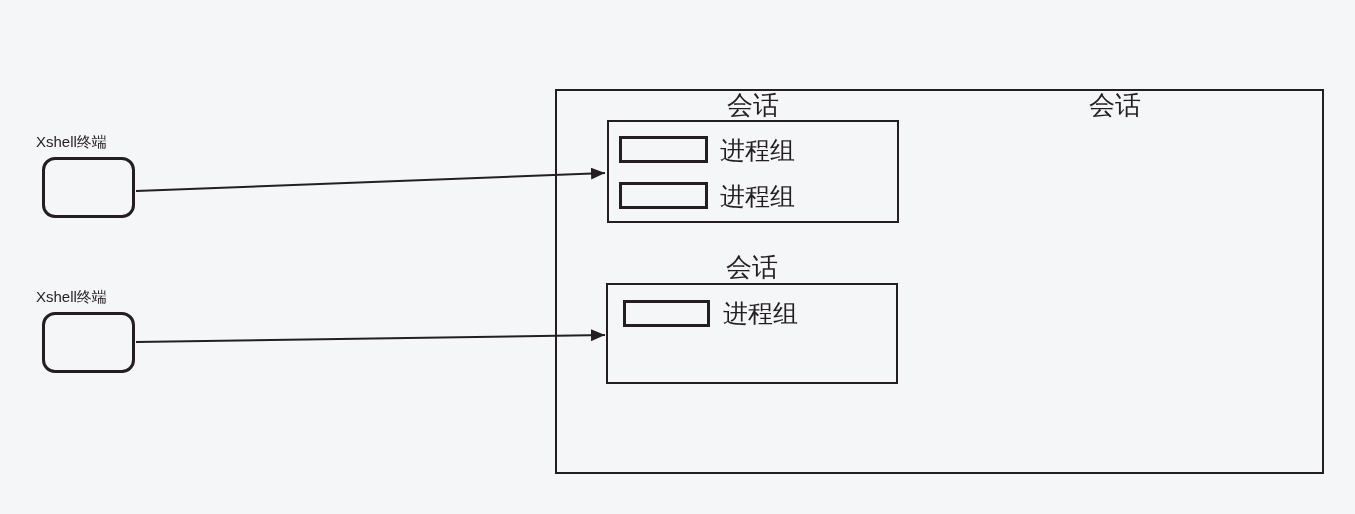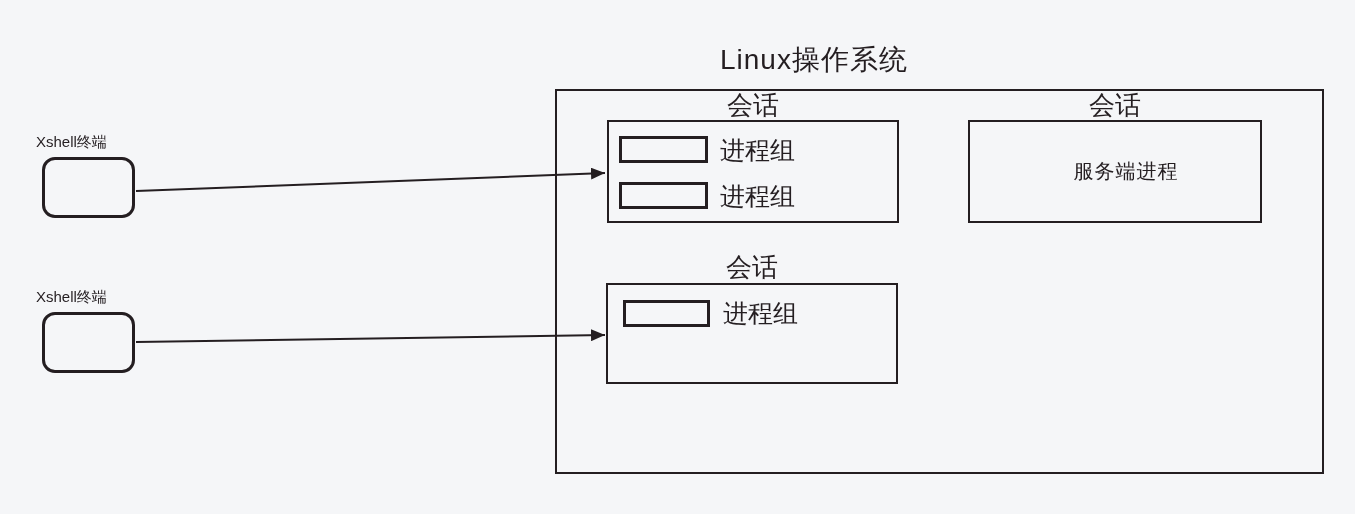--- a/index.html
+++ b/index.html
@@ -88,36 +88,32 @@
   }
   .arrow-head{
     fill:var(--line);
   }
 </style>
 </head>
 <body>
 
 <div class="canvas">
 
-  <div class="title">Linux操作系统</div>
 
   <div class="box" style="left:555px;top:89px;width:769px;height:385px;"></div>
 
   <div class="session-label" style="left:607px;top:94px;width:292px;">会话</div>
   <div class="box" style="left:607px;top:120px;width:292px;height:103px;">
     <div class="pg-rect" style="left:10px;top:14px;width:89px;height:27px;"></div>
     <div class="pg-label" style="left:111px;top:17px;">进程组</div>
     <div class="pg-rect" style="left:10px;top:60px;width:89px;height:27px;"></div>
     <div class="pg-label" style="left:111px;top:63px;">进程组</div>
   </div>
 
   <div class="session-label" style="left:968px;top:94px;width:294px;">会话</div>
-  <div class="box server-box" style="left:968px;top:120px;width:294px;height:103px;">
-    <div class="server-label">服务端进程</div>
-  </div>
 
   <div class="session-label" style="left:606px;top:256px;width:292px;">会话</div>
   <div class="box" style="left:606px;top:283px;width:292px;height:101px;">
     <div class="pg-rect" style="left:15px;top:15px;width:87px;height:27px;"></div>
     <div class="pg-label" style="left:115px;top:17px;">进程组</div>
   </div>
 
   <div class="terminal-label" style="left:36px;top:131px;">Xshell终端</div>
   <div class="terminal-box" style="left:42px;top:157px;width:93px;height:61px;"></div>
 

